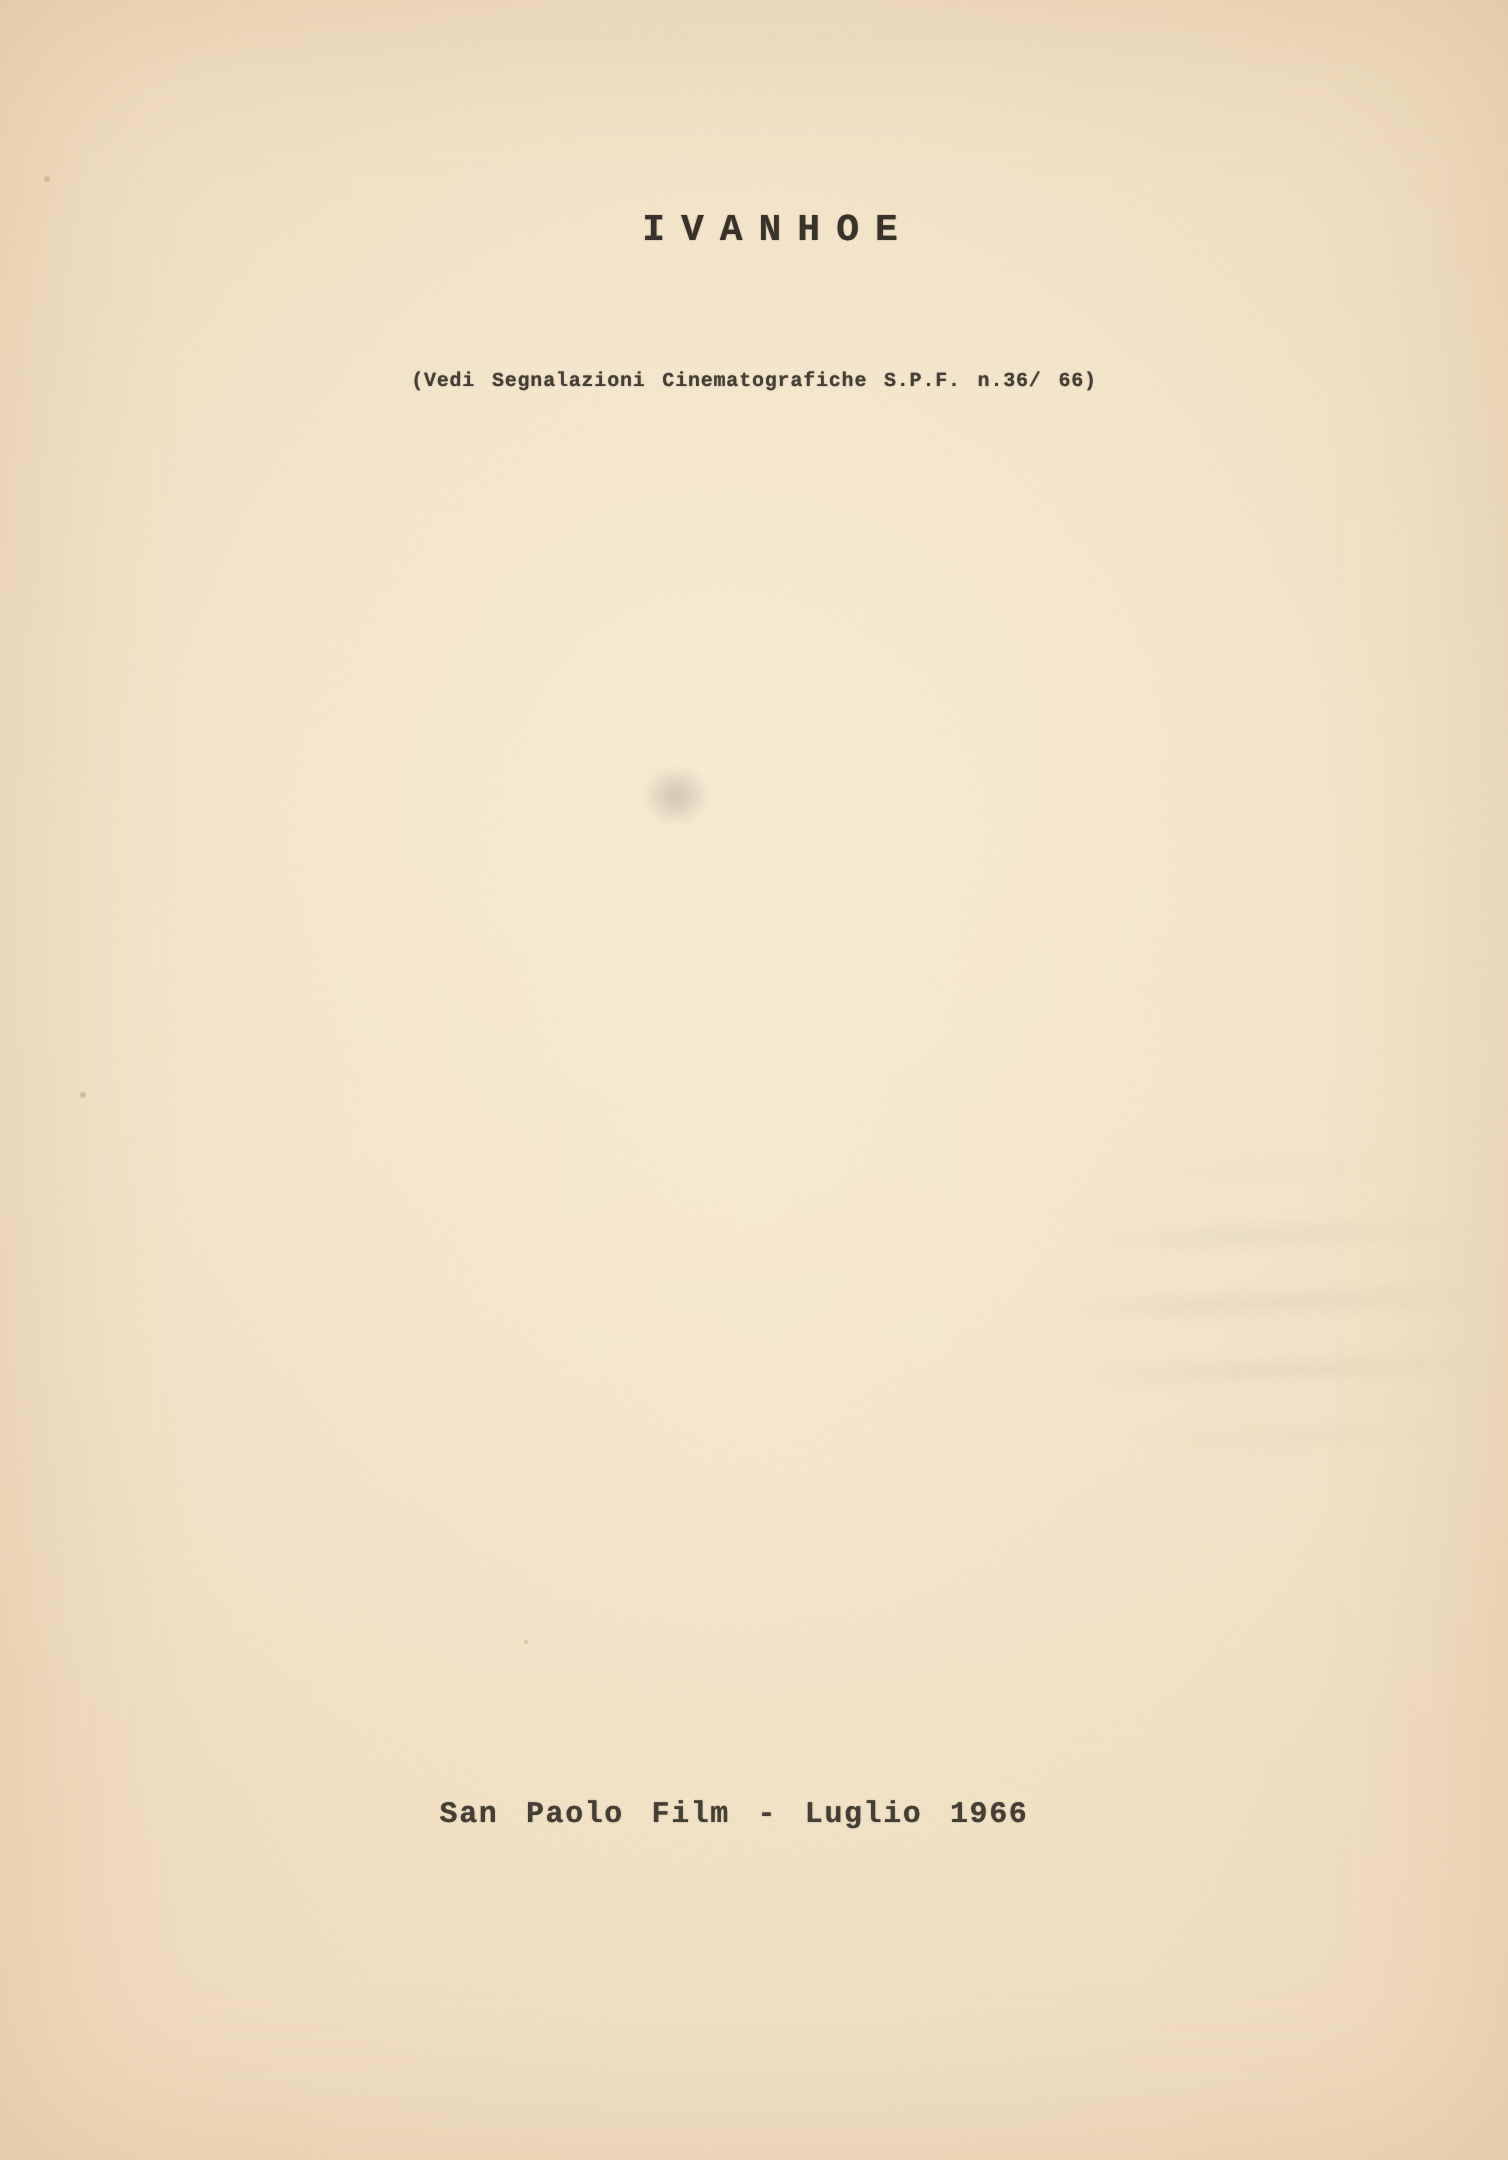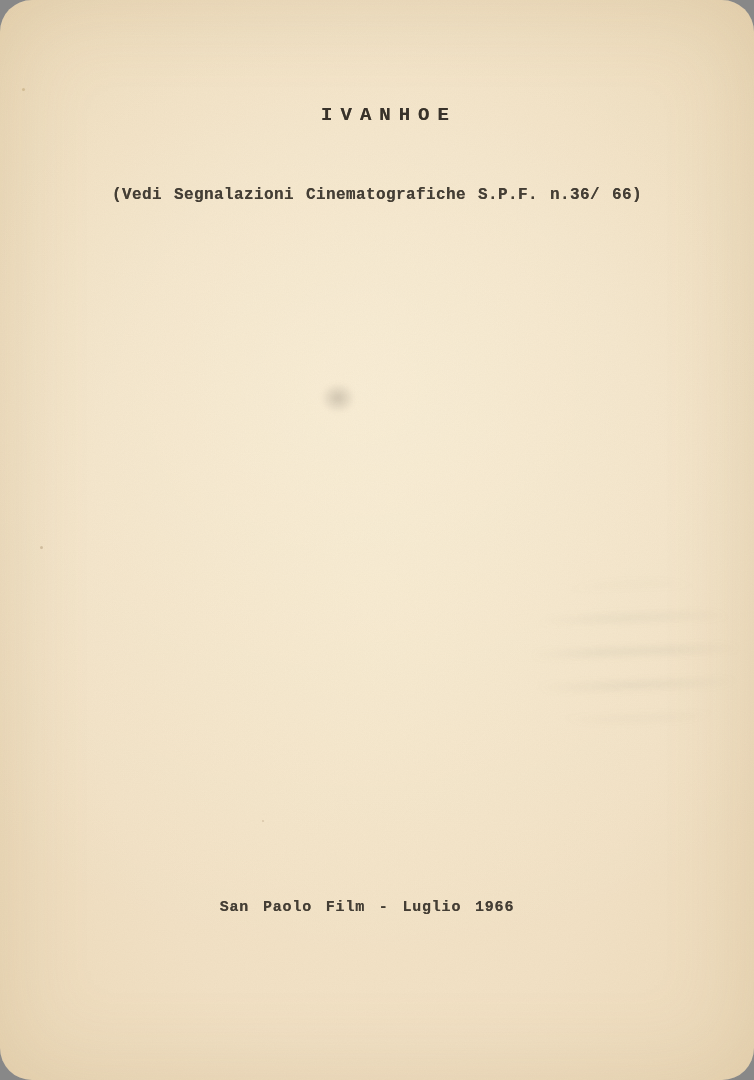--- a/index.html
+++ b/index.html
@@ -9,21 +9,20 @@
   .page {
     position: relative;
     width: 754px;
     height: 1080px;
     margin: 0 auto;
     overflow: hidden;
     background:
       radial-gradient(130% 85% at 48% 36%, rgba(255,249,230,0.45) 0%, rgba(255,249,230,0) 62%),
       radial-gradient(ellipse at 50% 55%, #f5e6ca 0%, #f2e1c5 55%, #ecd9b8 100%);
     box-shadow: inset 0 0 90px rgba(168,138,92,0.20);
-    border-radius: 32px;
   }
 
   .noise {
     position: absolute;
     inset: 0;
     width: 754px;
     height: 1080px;
     pointer-events: none;
   }
 
@@ -41,21 +40,21 @@
     top: 104px;
     font-size: 19px;
     font-weight: 700;
     letter-spacing: 8px;
     color: #38322a;
     transform: translateX(12px);
   }
 
   .ref-note {
     top: 186px;
-    font-size: 16px;
+    font-size: 10px;
     font-weight: 600;
     letter-spacing: 0.4px;
     word-spacing: 2px;
     color: #443e35;
   }
 
   .imprint {
     top: 899px;
     font-size: 15px;
     font-weight: 600;

